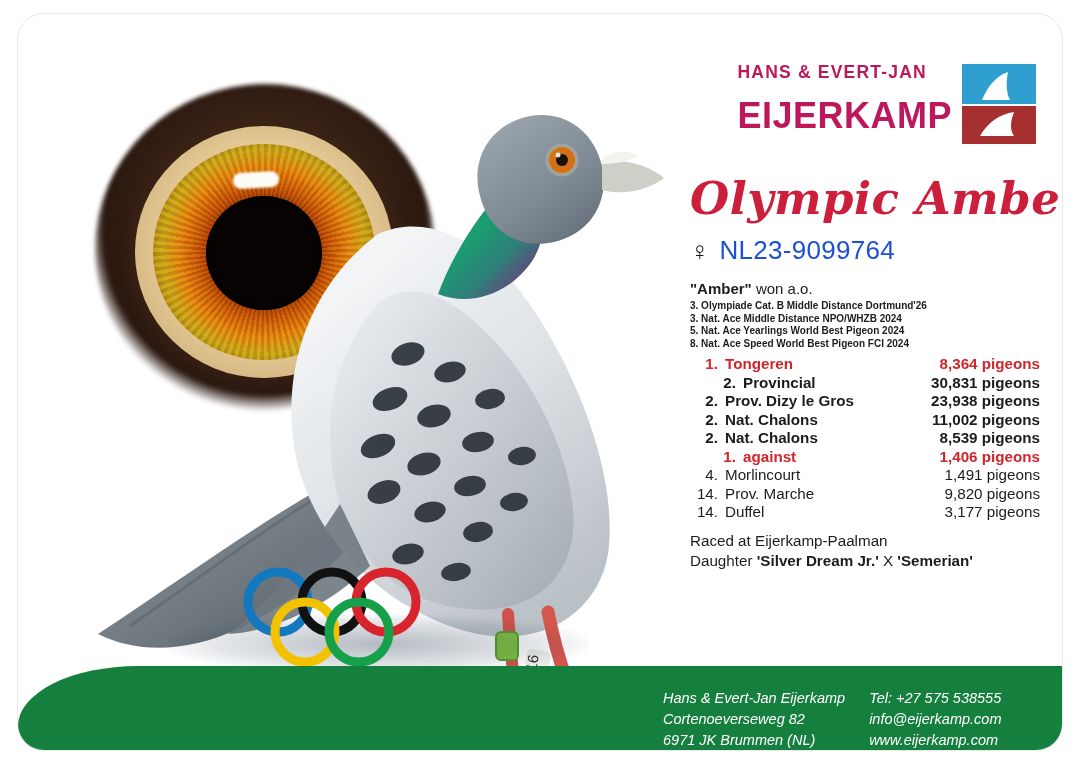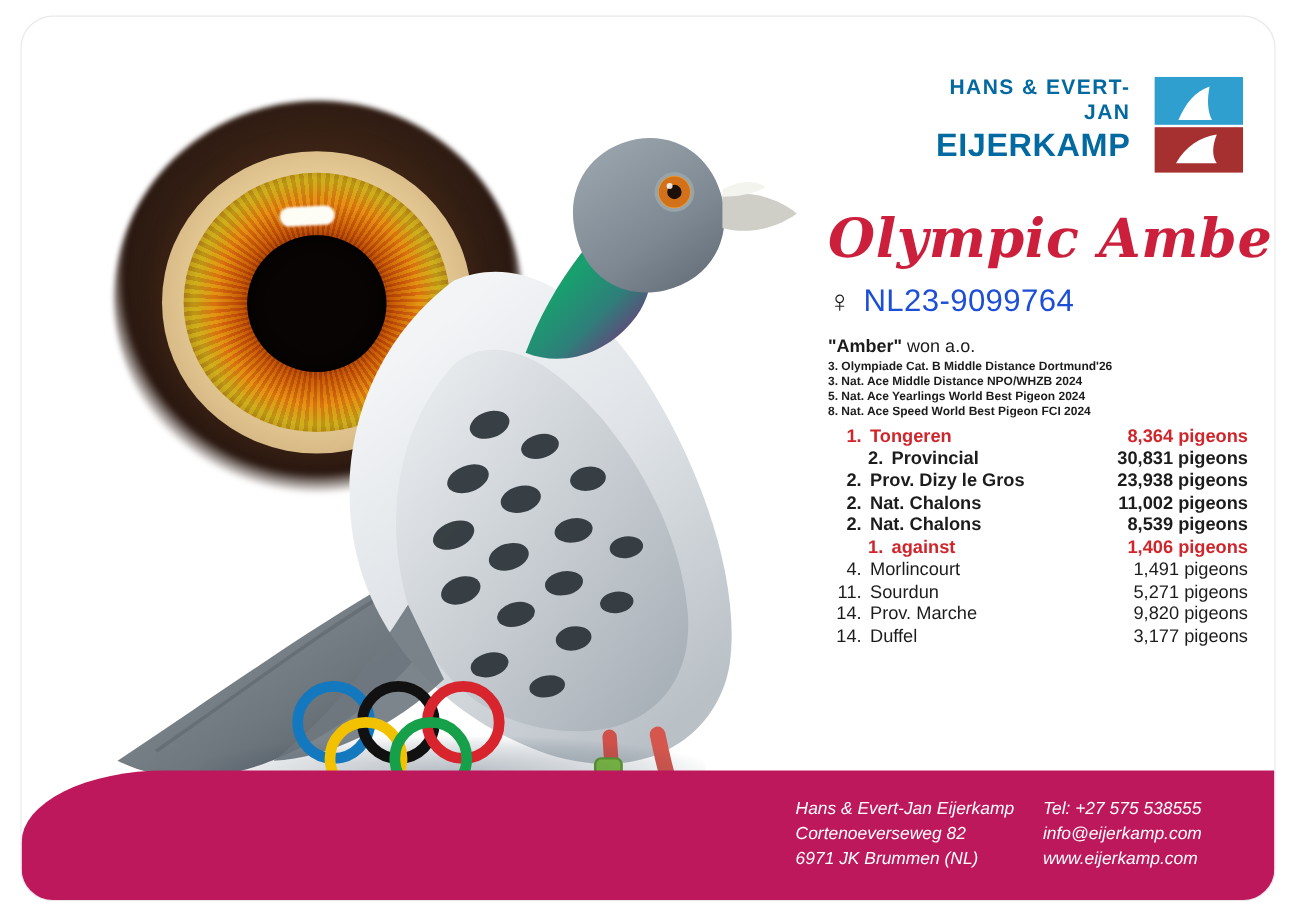--- a/index.html
+++ b/index.html
@@ -118,22 +118,22 @@
     width: 190px;
     height: 100px;
   }
 
   
   .band {
     position: absolute;
     left: 0;
     right: 0;
     bottom: 0;
-    height: 108px;
-    background: #be185d;
+    height: 84px;
+    background: #15803d;
     border-top-left-radius: 120px 60px;
     border-top-right-radius: 0;
   }
   .band-inner {
     position: absolute;
     left: 645px;
     top: 22px;
     display: flex;
     gap: 24px;
     color: #ffffff;
@@ -146,36 +146,35 @@
   
   .logo {
     position: absolute;
     right: 26px;
     top: 48px;
     width: 258px;
     height: 92px;
   }
   .logo-text {
     position: absolute;
-    right: 94px;
+    right: 84px;
     top: 0;
-    text-align: right;
-    color: #0369a1;
+    color: #be185d;
   }
   .logo-line1 {
     font-size: 17.5px;
     font-weight: bold;
     letter-spacing: 1.2px;
     font-family: "Liberation Sans", sans-serif;
   }
   .logo-line2 {
-    font-size: 27px;
+    font-size: 36px;
     font-weight: bold;
     letter-spacing: 0.5px;
-    margin-top: 2px;
+    margin-top: 12px;
     font-family: "Liberation Sans", sans-serif;
   }
   .logo-mark {
     position: absolute;
     right: 0;
     top: 2px;
     width: 74px;
     height: 80px;
   }
 
@@ -450,36 +449,35 @@
         <span class="res-pos">1.</span>
         <span class="res-race">against</span>
         <span class="res-count">1,406 pigeons</span>
       </div>
       <div class="res-row">
         <span class="res-pos">4.</span>
         <span class="res-race">Morlincourt</span>
         <span class="res-count">1,491 pigeons</span>
       </div>
       <div class="res-row">
-        <span class="res-pos">11.</span>
-        <span class="res-race">Sourdun</span>
-        <span class="res-count">5,271 pigeons</span>
-      </div>
-      <div class="res-row">
         <span class="res-pos">14.</span>
         <span class="res-race">Prov. Marche</span>
         <span class="res-count">9,820 pigeons</span>
       </div>
       <div class="res-row">
         <span class="res-pos">14.</span>
         <span class="res-race">Duffel</span>
         <span class="res-count">3,177 pigeons</span>
       </div>
     </div>
 
+    <div class="footer-lines">
+      <div>Raced at Eijerkamp-Paalman</div>
+      <div><span>Daughter </span><b>'Silver Dream Jr.'</b><span> X </span><b>'Semerian'</b></div>
+    </div>
   </div>
 
   <div class="band">
     <div class="band-inner">
       <div>
         <p>Hans &amp; Evert-Jan Eijerkamp</p>
         <p>Cortenoeverseweg 82</p>
         <p>6971 JK Brummen (NL)</p>
       </div>
       <div>

